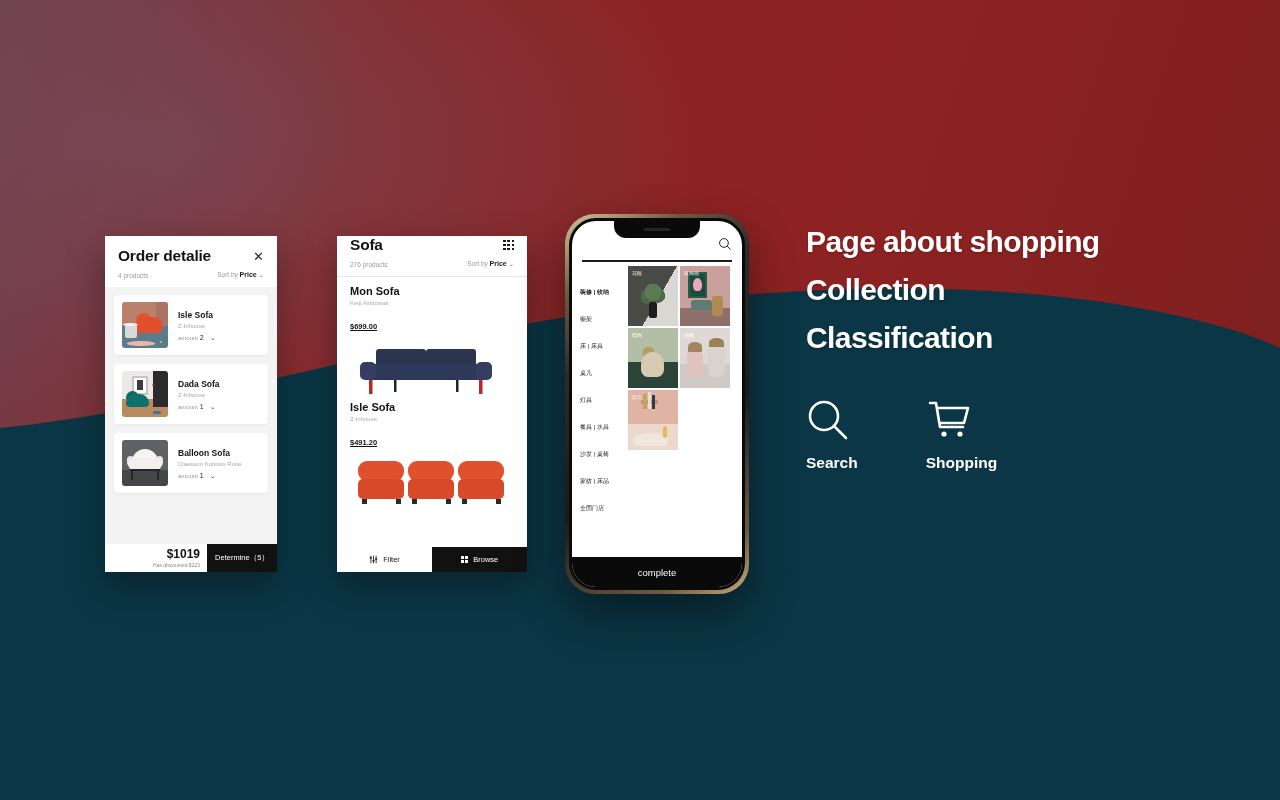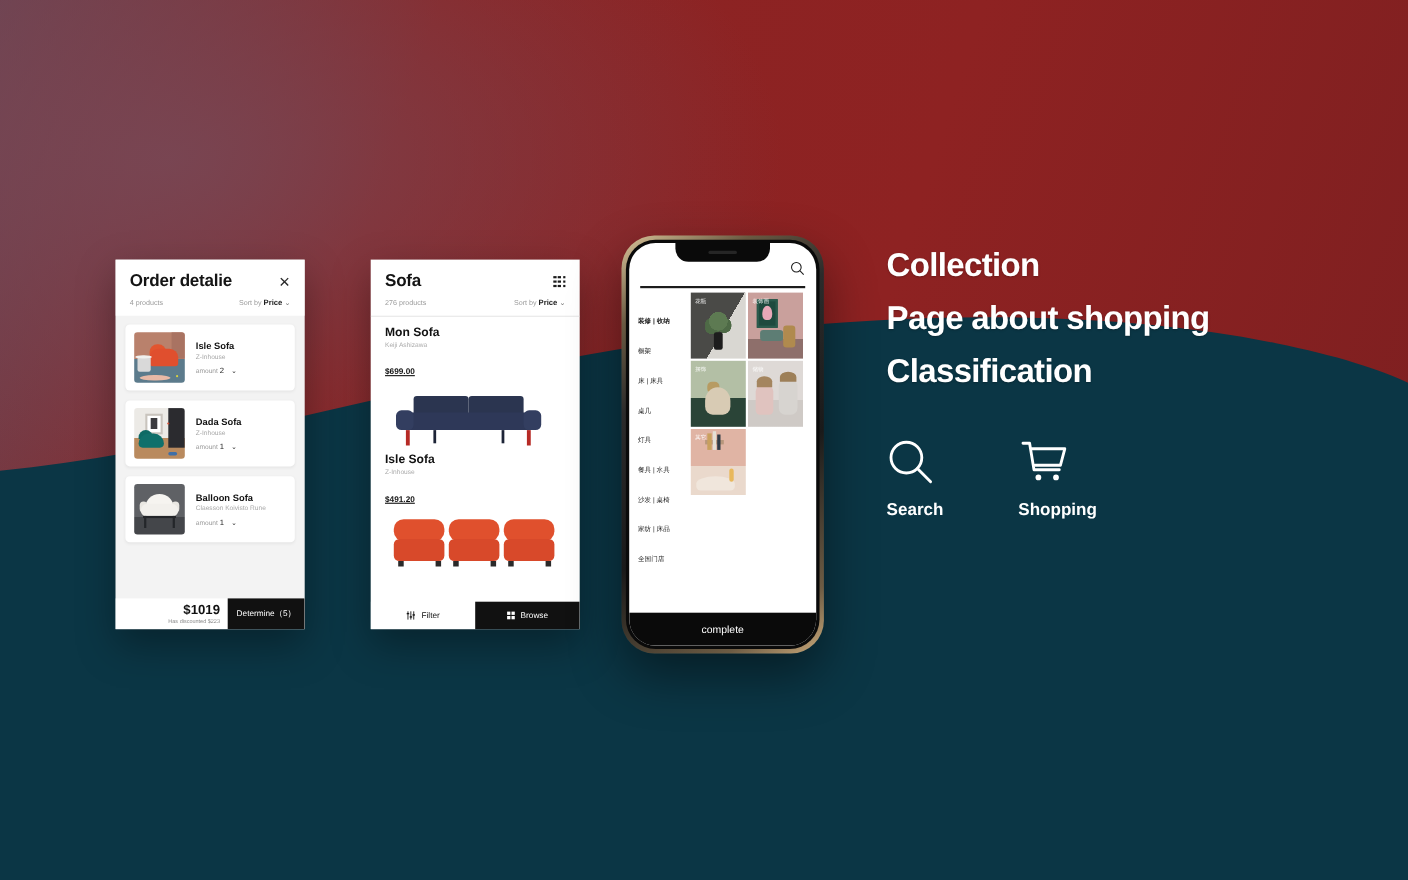--- a/index.html
+++ b/index.html
@@ -191,21 +191,21 @@
   .scene-balloon .bar { position:absolute; left:18%; top:64%; width:64%; height:3%; background:#24262a; }
 
   
   #card-sofa {
     left: 337px;
     top: 236px;
     width: 190px;
     height: 336px;
     background: #ffffff;
   }
-  .c2-head { padding: 11px 13px 8px 13px; }
+  .c2-head { padding: 0 13px 8px 13px; }
   .c2-title-row {
     display: flex;
     align-items: center;
     justify-content: space-between;
   }
   .c2-title {
     font-size: 15.5px;
     font-weight: bold;
     color: #141414;
     letter-spacing: -0.2px;
@@ -726,22 +726,22 @@
           </div>
         </div>
 
         <div class="ph-bottom">complete</div>
       </div>
     </div>
   </div>
 
   <div id="copy">
     <div class="headline">
+      <div>Page about shopping</div>
       <div>Collection</div>
-      <div>Page about shopping</div>
       <div>Classification</div>
     </div>
 
 
     <div class="feature-row">
       <div class="feature">
         <svg width="44" height="44" viewBox="0 0 44 44">
           <circle cx="18" cy="18" r="14" fill="none" stroke="#ffffff" stroke-width="2.6"></circle>
           <line x1="28" y1="28" x2="40" y2="40" stroke="#ffffff" stroke-width="2.6" stroke-linecap="round"></line>
         </svg>

